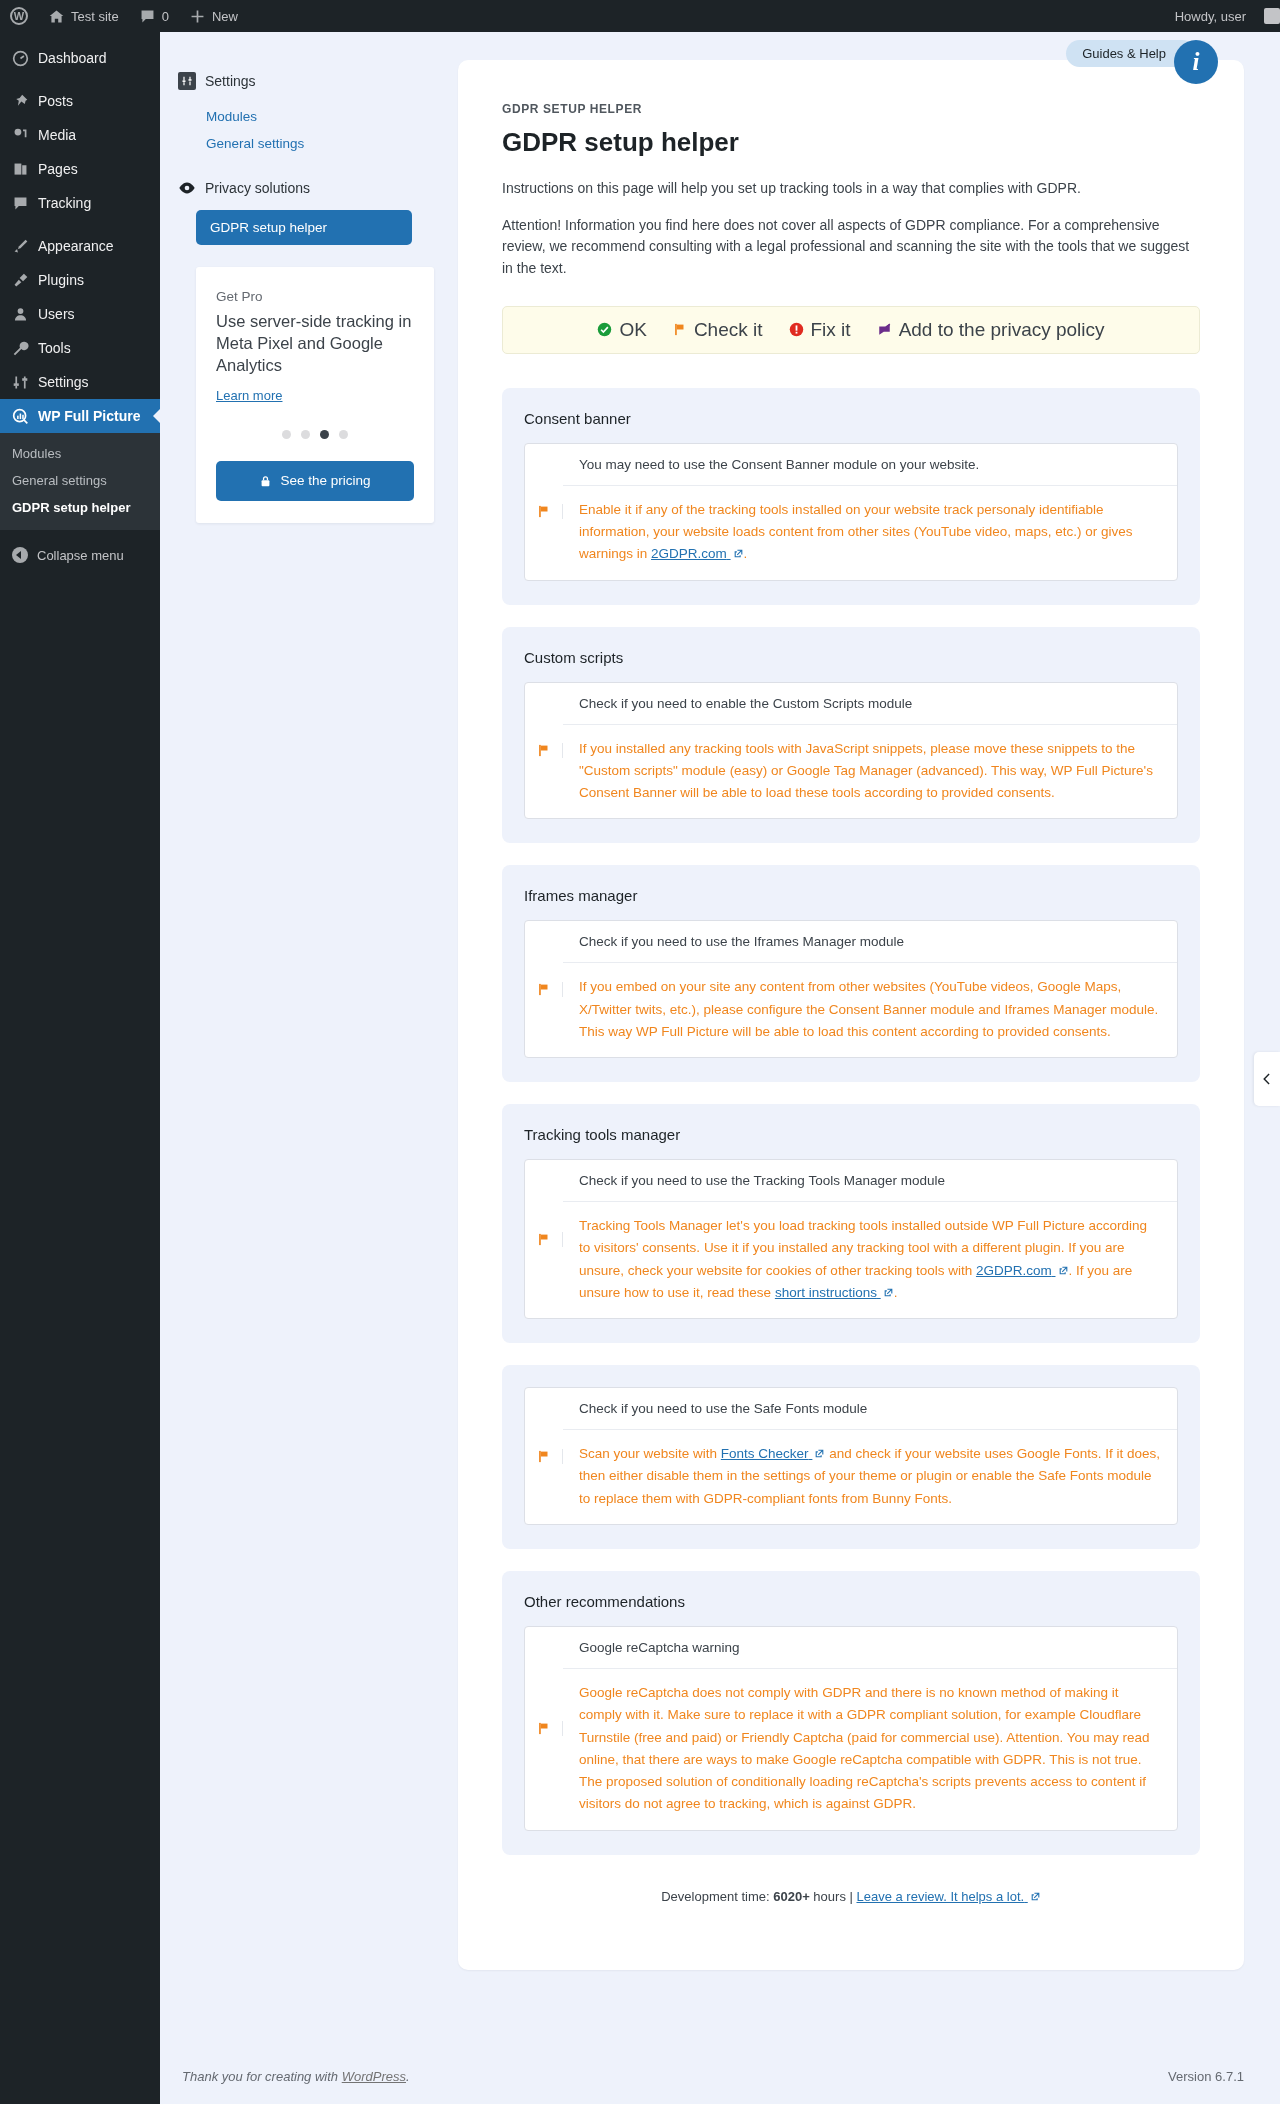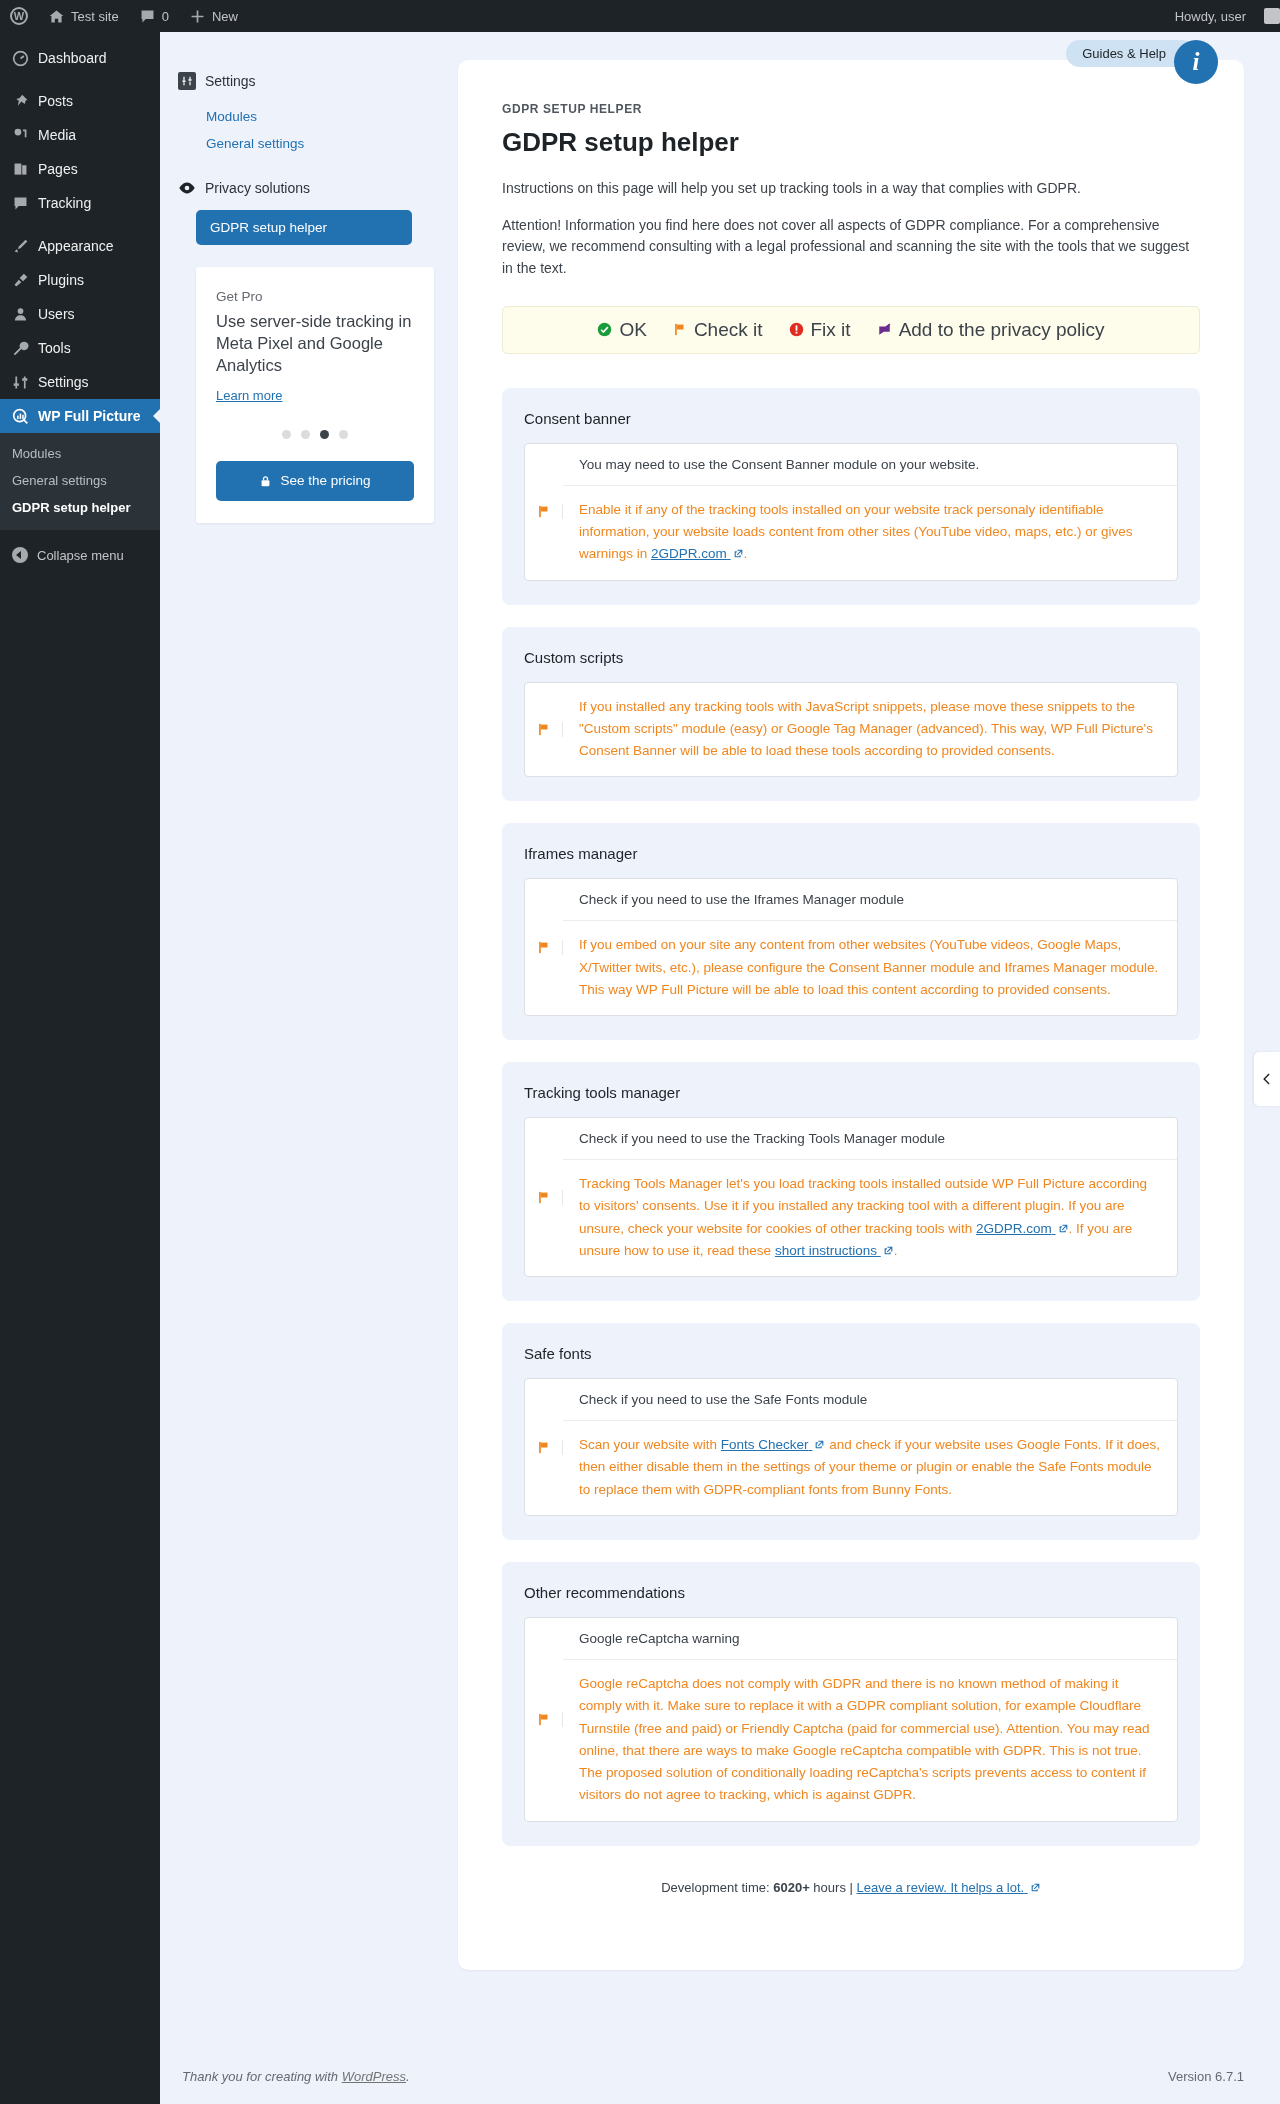--- a/index.html
+++ b/index.html
@@ -480,20 +480,21 @@
         <div class="section">
           <h2>Custom scripts</h2>
           <div class="card">
             <div class="card-flag">
               <svg class="flag-icon" viewBox="0 0 20 20">
                 <rect x="3" y="2" width="2.4" height="16" fill="#f0861e"></rect>
                 <rect x="5.4" y="3" width="9.6" height="7" fill="#f0861e"></rect>
               </svg>
             </div>
             <div class="card-body">
+              <div class="card-top">Check if you need to enable the Custom Scripts module</div>
               <div class="card-note">If you installed any tracking tools with JavaScript snippets, please move these snippets to the "Custom scripts" module (easy) or Google Tag Manager (advanced). This way, WP Full Picture's Consent Banner will be able to load these tools according to provided consents.</div>
             </div>
           </div>
         </div>
         <div class="section">
           <h2>Iframes manager</h2>
           <div class="card">
             <div class="card-flag">
               <svg class="flag-icon" viewBox="0 0 20 20">
                 <rect x="3" y="2" width="2.4" height="16" fill="#f0861e"></rect>
@@ -521,21 +522,20 @@
                     <path d="M8 3h9v9h-2V6.4L8.4 13 7 11.6 13.6 5H8z" fill="#2271b1"></path>
                     <path d="M3 6h4v2H5v7h7v-2h2v4H3z" fill="#2271b1"></path>
                   </svg></a>. If you are unsure how to use it, read these <a href="#"><span>short instructions</span> <svg class="ext" viewBox="0 0 20 20">
                     <path d="M8 3h9v9h-2V6.4L8.4 13 7 11.6 13.6 5H8z" fill="#2271b1"></path>
                     <path d="M3 6h4v2H5v7h7v-2h2v4H3z" fill="#2271b1"></path>
                   </svg></a>.</div>
             </div>
           </div>
         </div>
         <div class="section">
-          <h2>Safe fonts</h2>
           <div class="card">
             <div class="card-flag">
               <svg class="flag-icon" viewBox="0 0 20 20">
                 <rect x="3" y="2" width="2.4" height="16" fill="#f0861e"></rect>
                 <rect x="5.4" y="3" width="9.6" height="7" fill="#f0861e"></rect>
               </svg>
             </div>
             <div class="card-body">
               <div class="card-top">Check if you need to use the Safe Fonts module</div>
               <div class="card-note">Scan your website with <a href="#"><span>Fonts Checker</span> <svg class="ext" viewBox="0 0 20 20">

